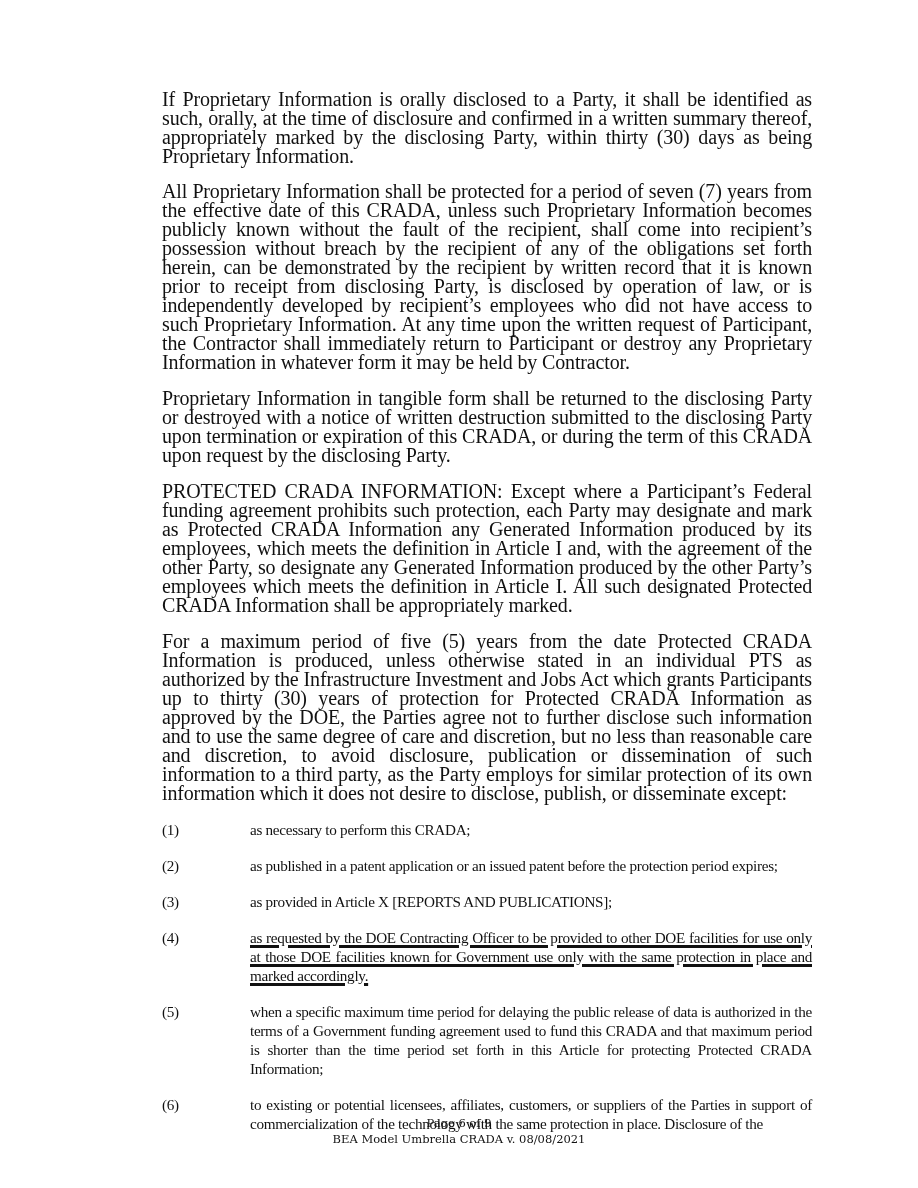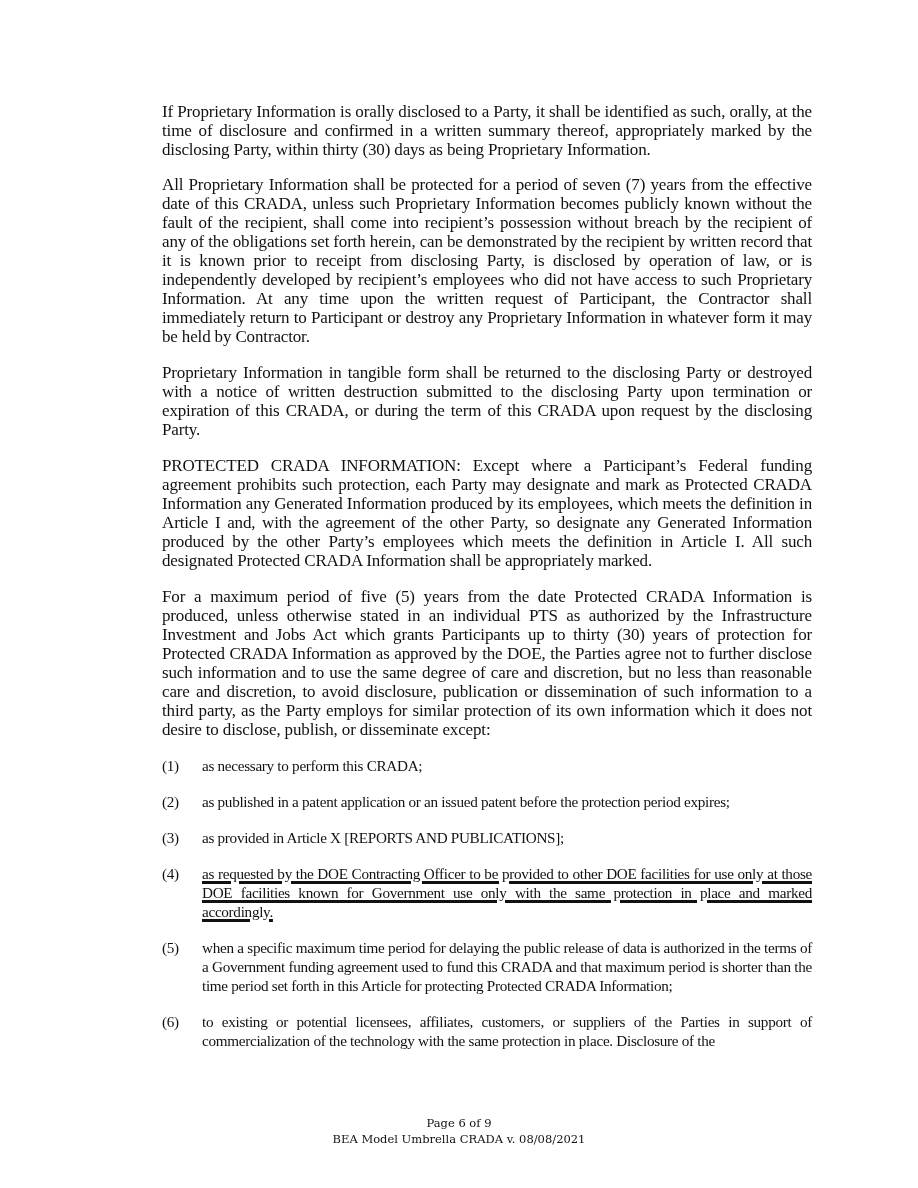--- a/index.html
+++ b/index.html
@@ -15,24 +15,24 @@
       font-family: "Liberation Serif", "DejaVu Serif", serif;
       color: #111111;
     }
     .page {
       position: absolute;
       left: 162px;
       top: 90px;
       width: 650px;
     }
     .para {
-      font-size: 17px;
+      font-size: 20px;
       line-height: 19px;
       text-align: justify;
-      margin: 12px 0 17px 0;
+      margin: 0 0 17px 0;
       letter-spacing: -0.15px;
     }
     .para.p1 { margin-bottom: 16px; }
     .heading-u {
       text-underline-offset: 2px;
     }
     .list {
       margin: 0;
       padding: 0;
       list-style: none;
@@ -44,20 +44,21 @@
       margin: 0 0 17px 0;
       letter-spacing: -0.3px;
     }
     .list-num {
       flex: 0 0 40px;
       width: 40px;
     }
     .list-text {
       flex: 1;
       text-align: justify;
+      margin-left: 48px;
     }
     .list-text.emph {
       text-decoration: underline;
       text-decoration-thickness: 2.5px;
       text-underline-offset: 2px;
     }
     .footer {
       position: absolute;
       left: 0;
       width: 918px;

